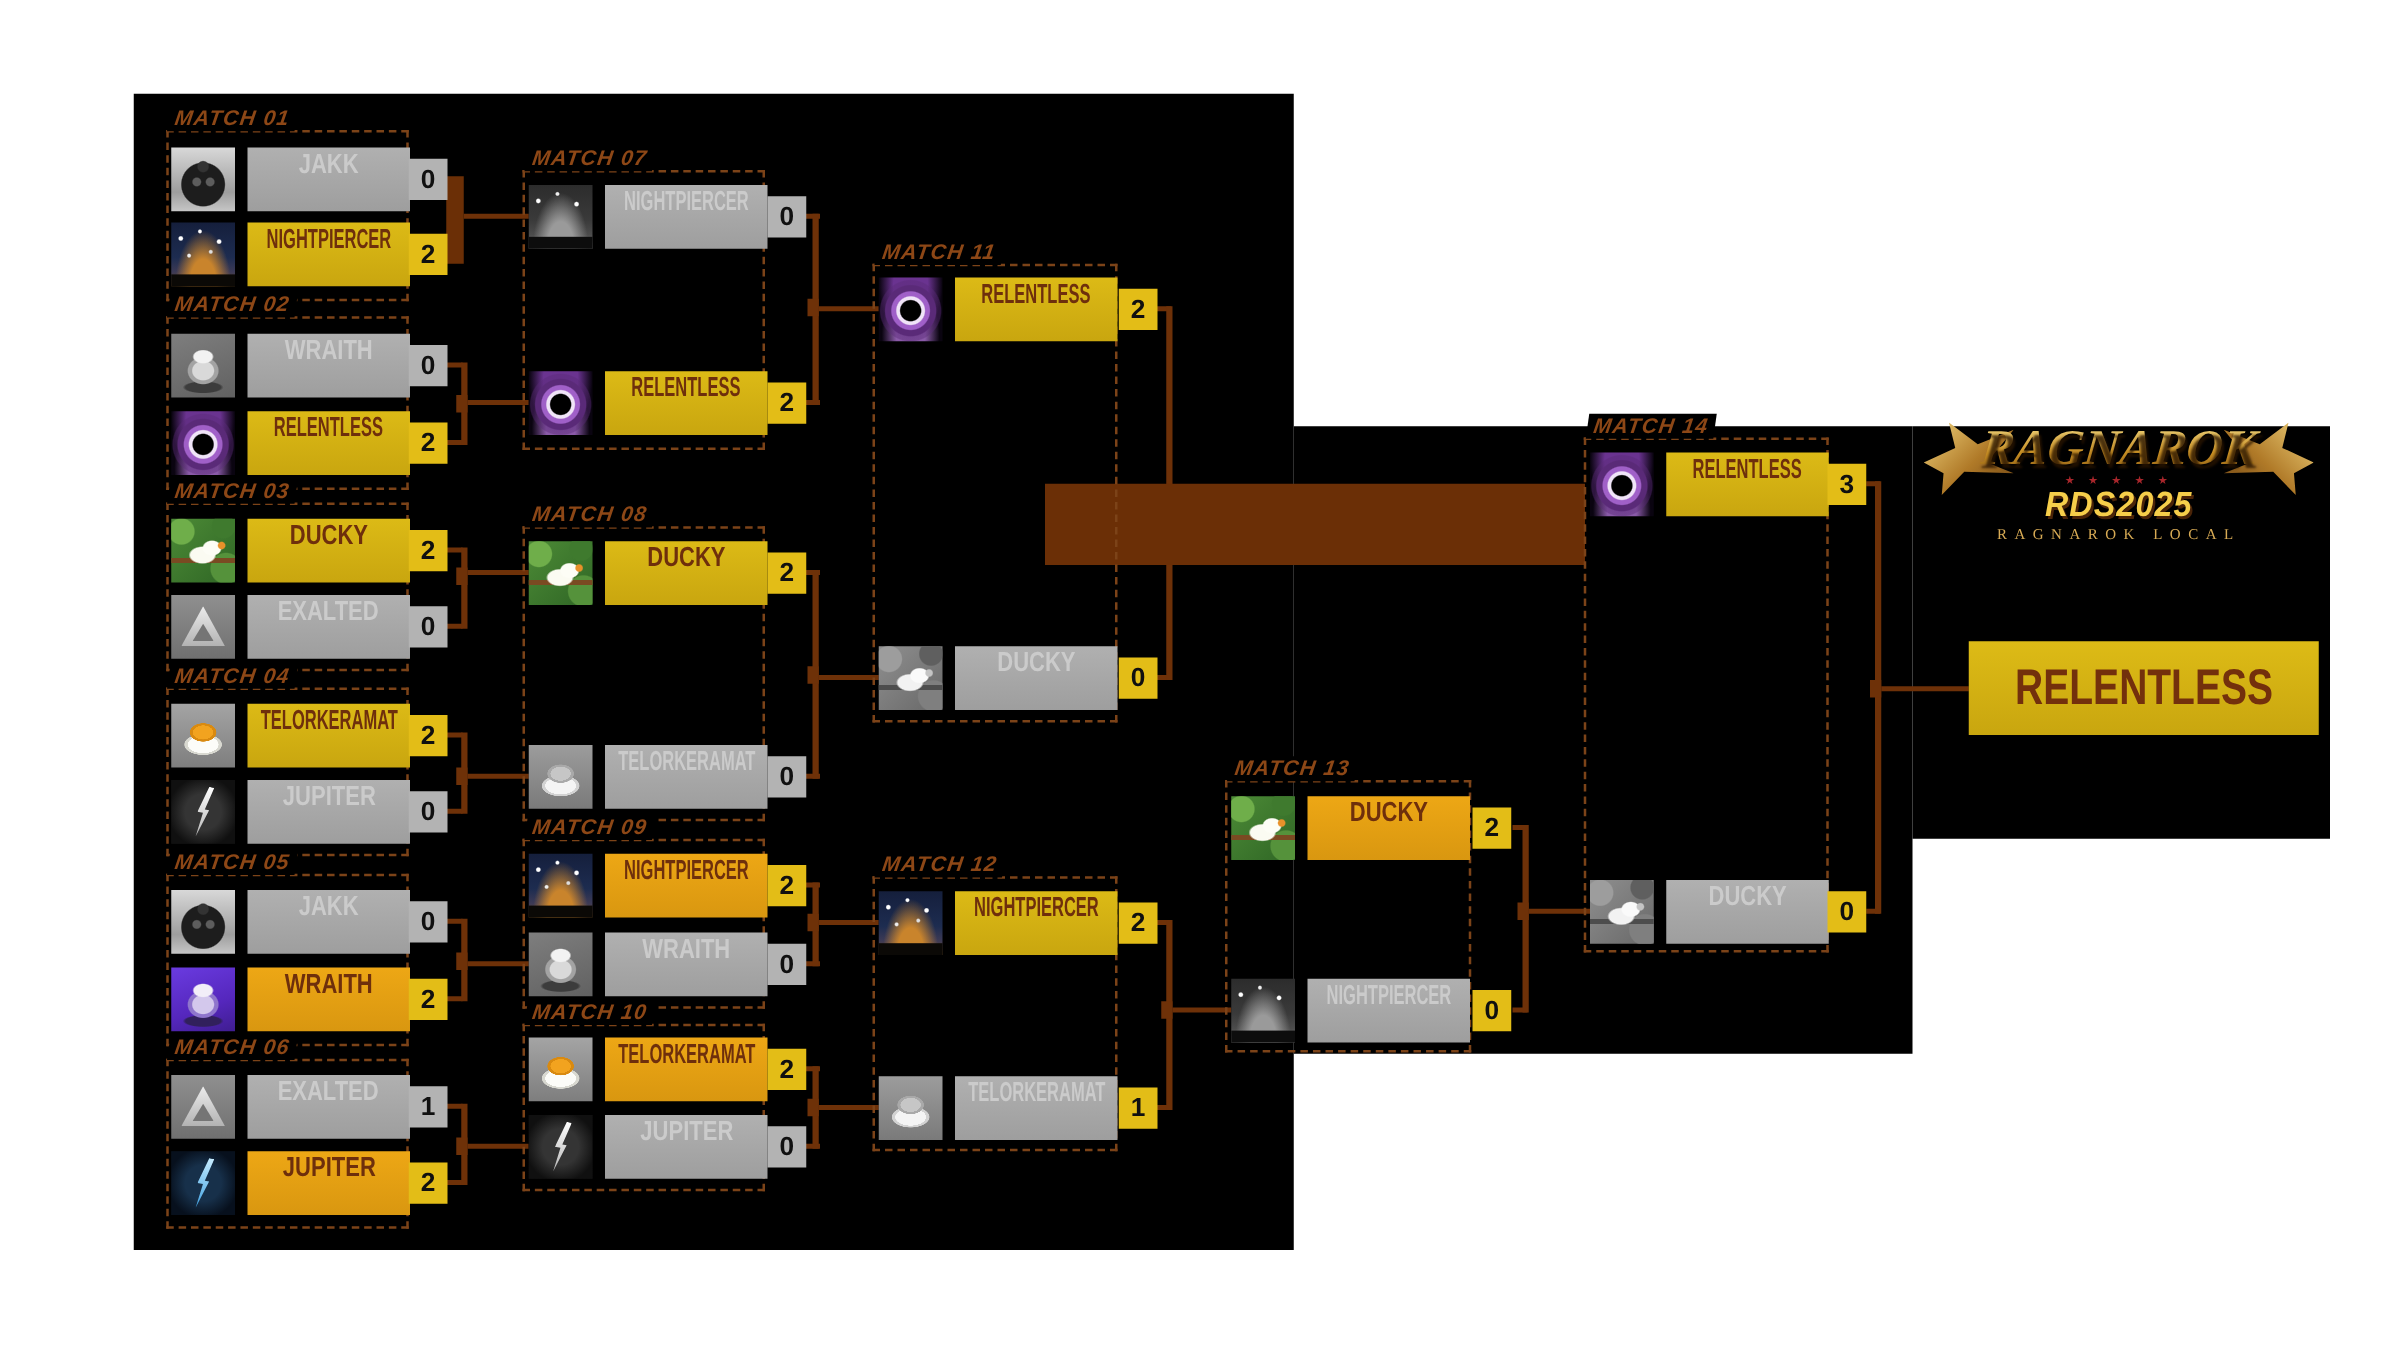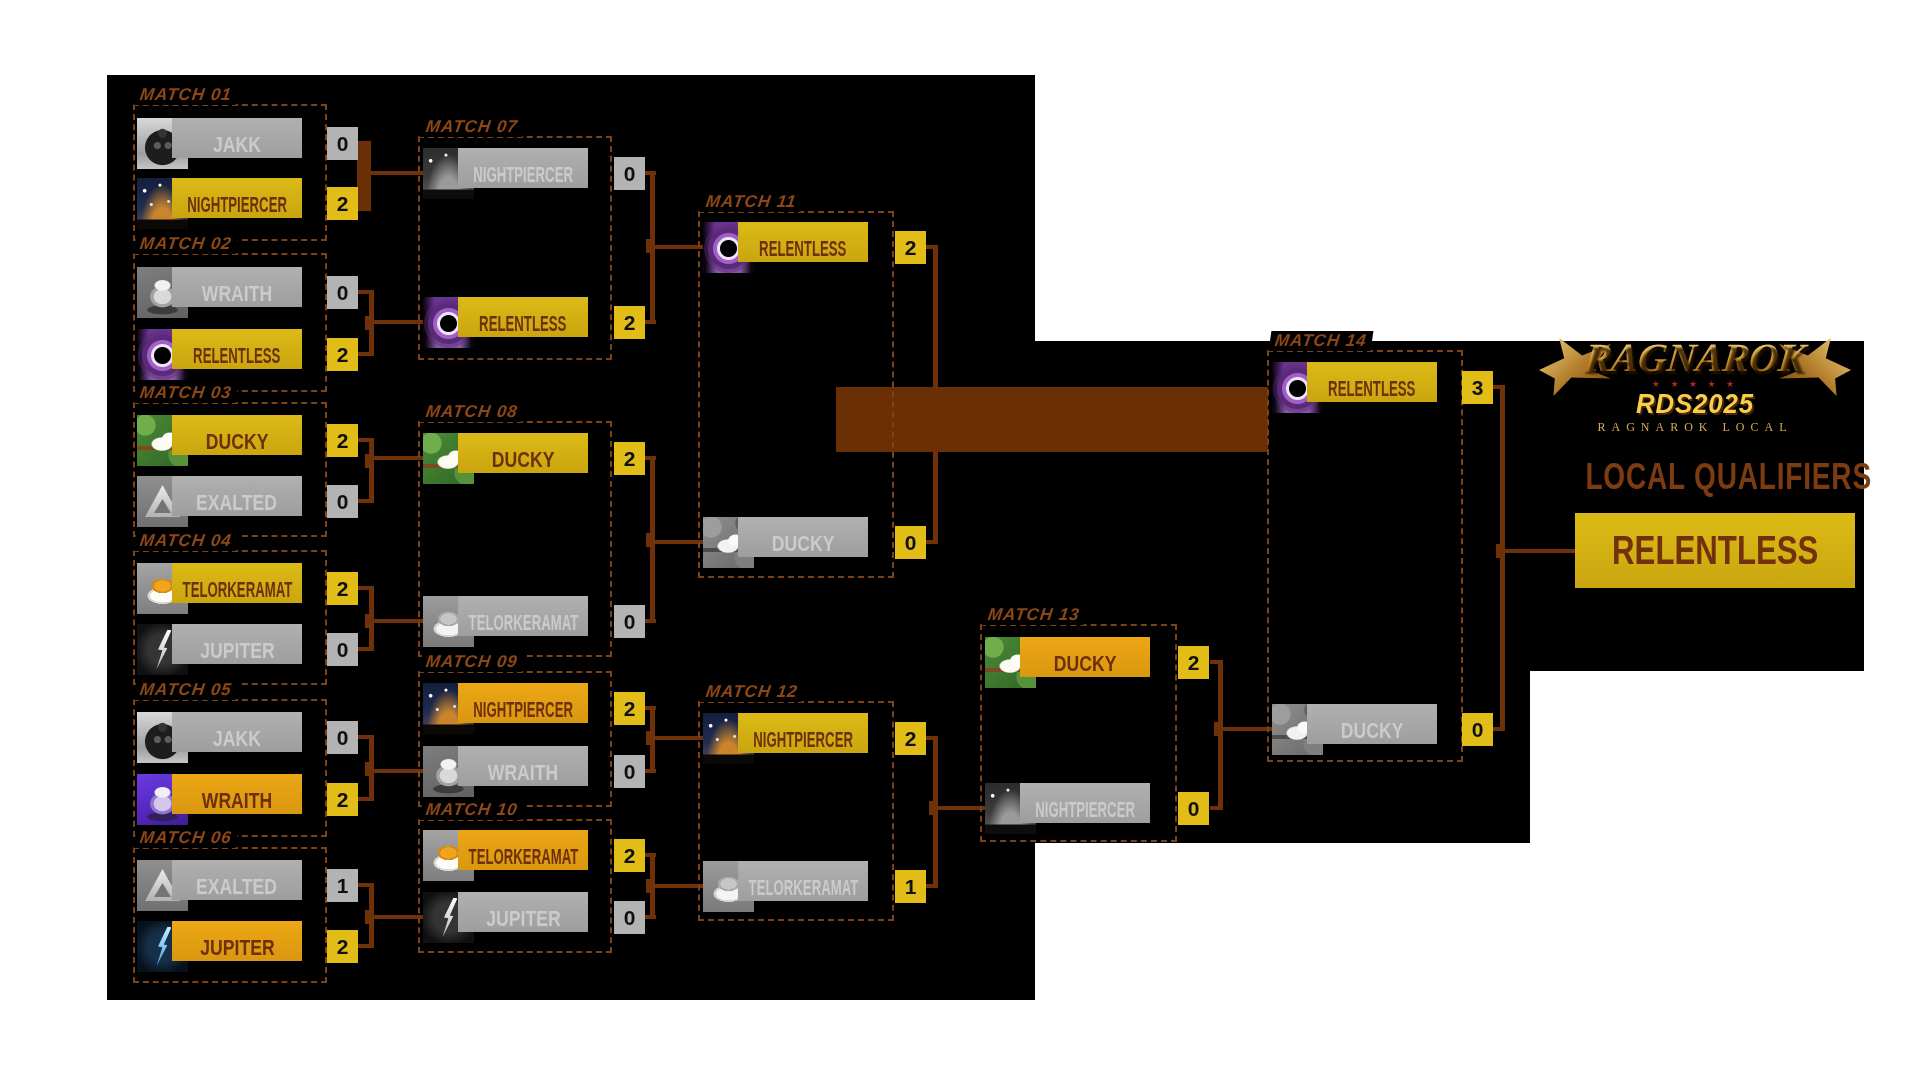--- a/index.html
+++ b/index.html
@@ -6,21 +6,21 @@
   .stage{position:relative;width:1920px;height:1080px;background:#fff;overflow:hidden;
          font-family:"Liberation Sans",sans-serif;}
   .panel{position:absolute;background:#000;}
   .seg{position:absolute;background:#6e3108;}
   .bigbar{position:absolute;background:#6b2f06;}
   .mbox{position:absolute;border:2px dashed #7c4318;}
   .mlabel{position:absolute;color:#8d4716;font-size:17px;font-weight:bold;font-style:italic;
           letter-spacing:1px;transform:skewX(-8deg);background:#000;padding:0 5px;white-space:nowrap;z-index:6;}
   .trow{position:absolute;width:181px;height:51px;z-index:5;}
   .logo{position:absolute;left:0;top:0;width:51px;height:51px;overflow:hidden;}
-  .bar{position:absolute;left:35px;top:0;width:130px;height:40px;display:flex;align-items:flex-end;justify-content:center;}
+  .bar{position:absolute;left:61px;top:0;width:130px;height:51px;display:flex;align-items:flex-start;justify-content:center;}
   .row-gold-yellow .bar{background:linear-gradient(180deg,#dcba16,#c9a60f);}
   .row-gold-orange .bar{background:linear-gradient(180deg,#eda715,#d99710);}
   .row-gray .bar{background:linear-gradient(180deg,#b0b0b0,#9e9e9e);}
   .nm{display:inline-block;white-space:nowrap;font-weight:bold;font-size:22px;letter-spacing:0px;}
   .row-gold-yellow .nm,.row-gold-orange .nm{color:#6e2f0c;}
   .row-gray .nm{color:#cbcbcb;}
   .sc60{transform:scaleX(.60);} .sc80{transform:scaleX(.80);}
   .score{position:absolute;width:31px;height:33px;display:flex;align-items:center;justify-content:center;
          font-weight:bold;font-size:21px;color:#101010;z-index:5;}
   .score-gray{background:#b3b3b3;}
@@ -425,19 +425,16 @@
     </div>
 
   <div class="eventlogo">
     <div class="wing wing-l"></div>
     <div class="wing wing-r"></div>
     <div class="lg-main">RAGNAROK</div>
     <div class="lg-starrow">★ ★ ★ ★ ★</div>
     <div class="lg-sub">RDS2025</div>
     <div class="lg-stars">RAGNAROK LOCAL</div>
   </div>
-  <div class="lq">
-    <span>LOCAL QUALIFIERS</span>
-  </div>
   <div class="champ">
     <span class="nm">RELENTLESS</span>
   </div>
 </div>
 
 </body></html>

